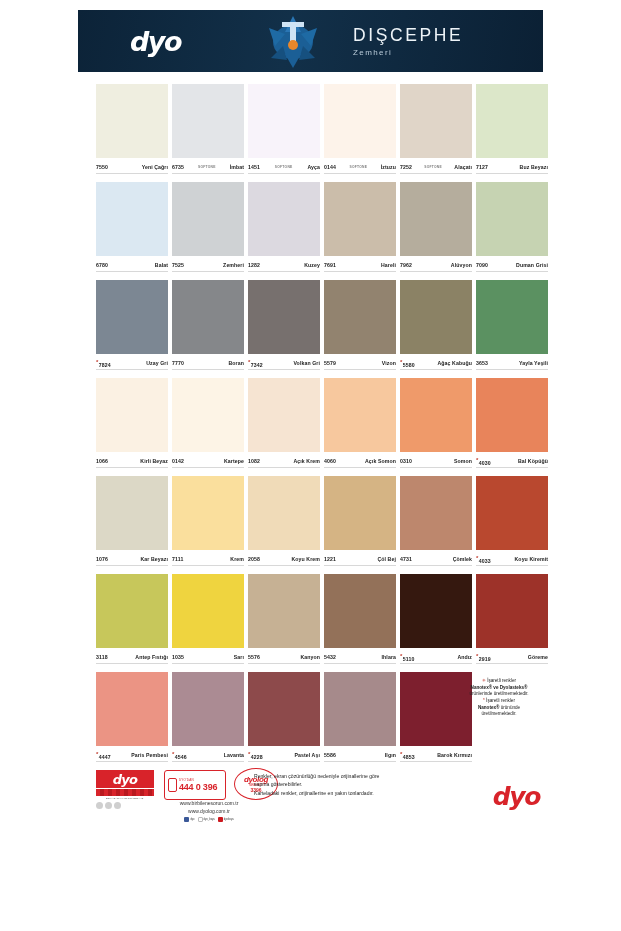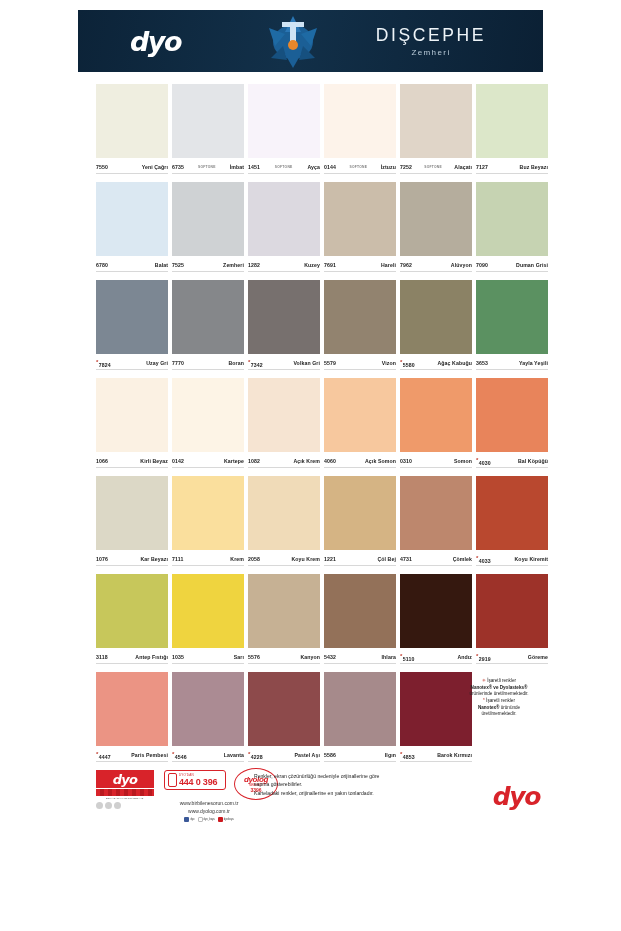--- a/index.html
+++ b/index.html
@@ -25,21 +25,21 @@
     color: #ffffff; font-size: 27px; font-weight: bold; font-style: italic;
     letter-spacing: -1.5px; font-family: "DejaVu Sans", sans-serif;
   }
   .hdr-flower {
     width: 120px; height: 62px; position: relative;
     display:flex; align-items:center; justify-content:center;
   }
   .flower-svg { display:block; }
   .hdr-right {
     flex: 1; display: flex; flex-direction: column;
-    align-items: center; justify-content: center; padding-right: 34px;
+    align-items: flex-start; justify-content: center; padding-right: 34px;
   }
   .hdr-title {
     color: #eef4f8; font-size: 17.5px; letter-spacing: 2.6px; font-weight: 400;
   }
   .hdr-sub {
     color: #b9cbd9; font-size: 8px; letter-spacing: 1.4px; margin-top: 2px;
   }
 
   
   .grid {
@@ -106,21 +106,21 @@
     background: repeating-linear-gradient(90deg,#d8232a 0 4px,#b9191f 4px 8px);
   }
   .f-dyo-cap { font-size:2.4px; color:#444; margin-top:1px; text-align:center; letter-spacing:.1px;}
   .f-dyo-icons { display:flex; gap:2px; margin-top:2px; align-items:center; }
   .f-dyo-icons i {
     width:7px;height:7px;border-radius:50%;background:#cfcfcf;display:inline-block;
   }
 
   .f-phone {
     position: absolute; left: 70px; top: 2px;
-    width: 62px; height: 20px;
+    width: 62px; height: 30px;
     border: 1.2px solid #d8232a; border-radius: 3px;
     display:flex; align-items:center; gap:2px; padding-left:3px;
   }
   .f-phone-ico { width:9px; height:14px; border:1.2px solid #d8232a; border-radius:2px; }
   .f-phone-txt { display:flex; flex-direction:column; }
   .f-phone-top { font-size:3px; color:#d8232a; letter-spacing:.2px; }
   .f-phone-num { font-size:9px; color:#d8232a; font-weight:bold; letter-spacing:-.2px; }
 
   .f-dyolog {
     position:absolute; left:140px; top:0px;

